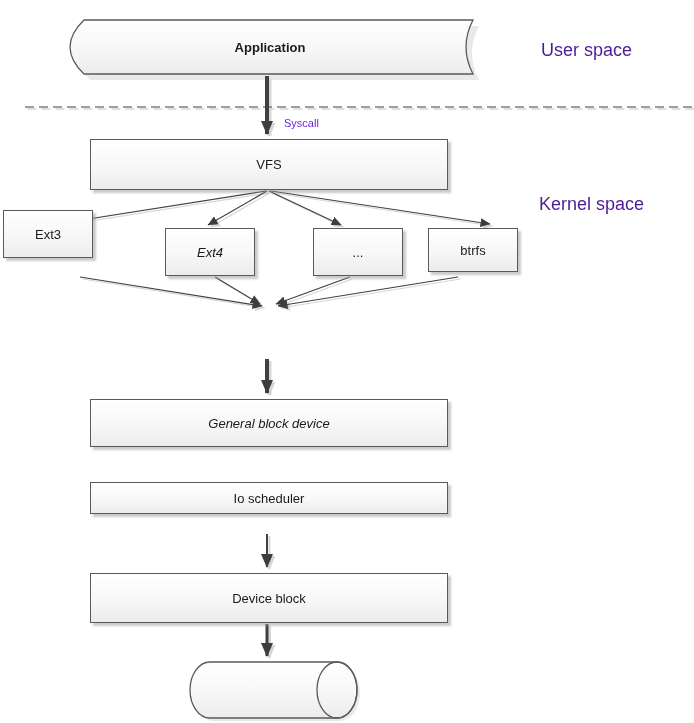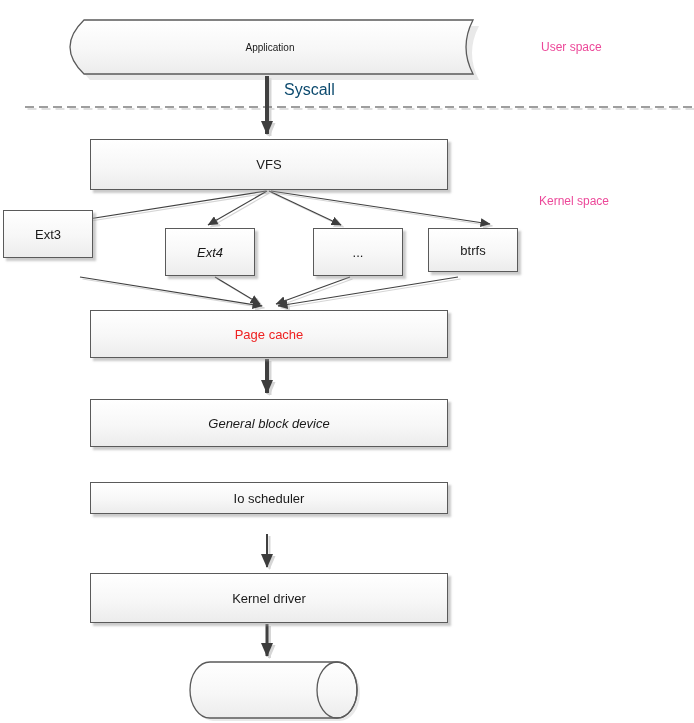--- a/index.html
+++ b/index.html
@@ -11,24 +11,24 @@
   .node{
     position:absolute;box-sizing:border-box;
     border:1.3px solid #5a5a5a;
     background:linear-gradient(180deg,#ffffff 0%,#f7f7f7 55%,#ececec 100%);
     box-shadow:2.5px 3px 2px rgba(150,150,150,.5);
     display:flex;align-items:center;justify-content:center;
     font-size:13px;color:#1a1a1a;
   }
   .shape-label{
     position:absolute;display:flex;align-items:center;justify-content:center;
-    font-size:10px;color:#1a1a1a;
+    font-size:13px;color:#1a1a1a;font-weight:bold;
   }
-  .region-label{position:absolute;font-size:12px;color:#ec4899;white-space:nowrap;}
-  .edge-label{position:absolute;font-size:16px;color:#0c4a6e;white-space:nowrap;}
+  .region-label{position:absolute;font-size:18px;color:#4c1d95;white-space:nowrap;}
+  .edge-label{position:absolute;font-size:11px;color:#6d28d9;white-space:nowrap;margin-top:36px;}
   .red-text{color:#ee2222;}
   svg{display:block;}
 </style>
 </head>
 <body>
 
 <div class="stage">
 
   <svg class="layer" width="694" height="723" viewBox="0 0 694 723">
     <defs>
@@ -105,34 +105,31 @@
   <div class="node" style="left:165px;top:228px;width:90px;height:48px;font-style:italic;">
     <span>Ext4</span>
   </div>
   <div class="node" style="left:313px;top:228px;width:90px;height:48px;">
     <span>...</span>
   </div>
   <div class="node" style="left:428px;top:228px;width:90px;height:44px;">
     <span>btrfs</span>
   </div>
 
-  <div class="node" style="left:90px;top:310px;width:358px;height:48px;">
-    <span class="red-text">Page cache</span>
-  </div>
 
   <div class="node" style="left:90px;top:399px;width:358px;height:48px;font-style:italic;">
     <span>General block device</span>
   </div>
 
   <div class="node" style="left:90px;top:482px;width:358px;height:32px;">
     <span>Io scheduler</span>
   </div>
 
   <div class="node" style="left:90px;top:573px;width:358px;height:50px;">
-    <span>Kernel driver</span>
+    <span>Device block</span>
   </div>
 
   <div class="shape-label" style="left:150px;top:36px;width:240px;height:22px;">Application</div>
 
   <div class="region-label" style="left:541px;top:40px;">User space</div>
   <div class="region-label" style="left:539px;top:158px;margin-top:36px;">Kernel space</div>
   <div class="edge-label" style="left:284px;top:81px;">Syscall</div>
 
 </div>
 

